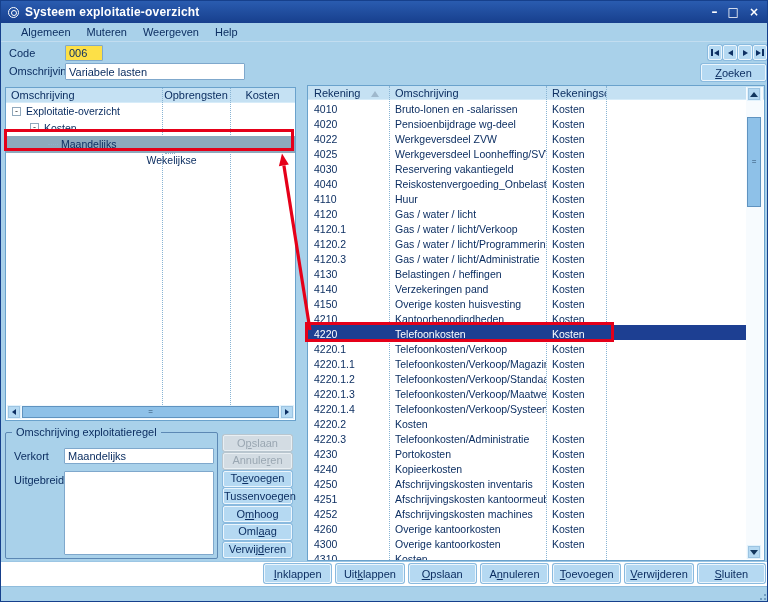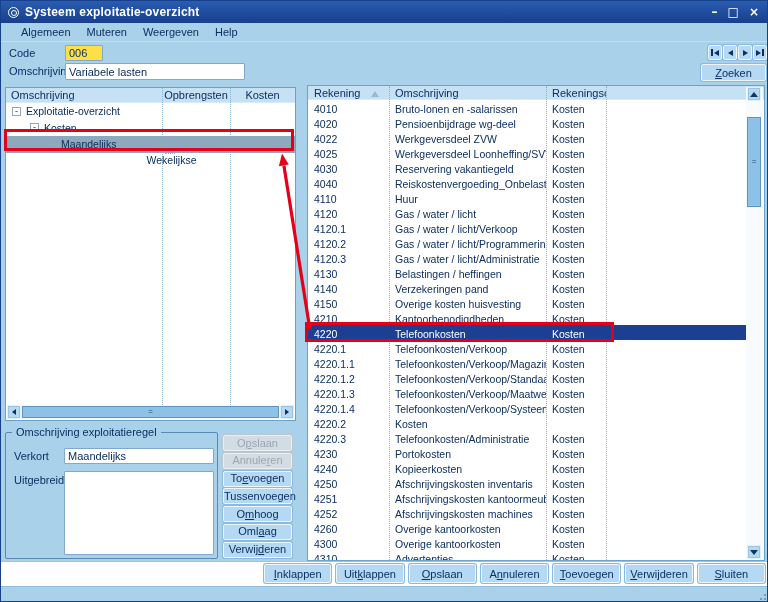--- a/index.html
+++ b/index.html
@@ -385,21 +385,20 @@
           <span class="tc tcf"></span>
         </div>
         <div class="trow">
           <span class="tc tc0">4300</span>
           <span class="tc tc1">Overige kantoorkosten</span>
           <span class="tc tc2">Kosten</span>
           <span class="tc tcf"></span>
         </div>
         <div class="trow">
           <span class="tc tc0">4310</span>
-          <span class="tc tc1">Advertenties</span>
           <span class="tc tc2">Kosten</span>
           <span class="tc tcf"></span>
         </div>
       </div>
     <div class="vscroll">
       <span class="sbtn up">
           <span class="tri-u"></span>
         </span>
       <span class="vthumb">=</span>
       <span class="sbtn down">

